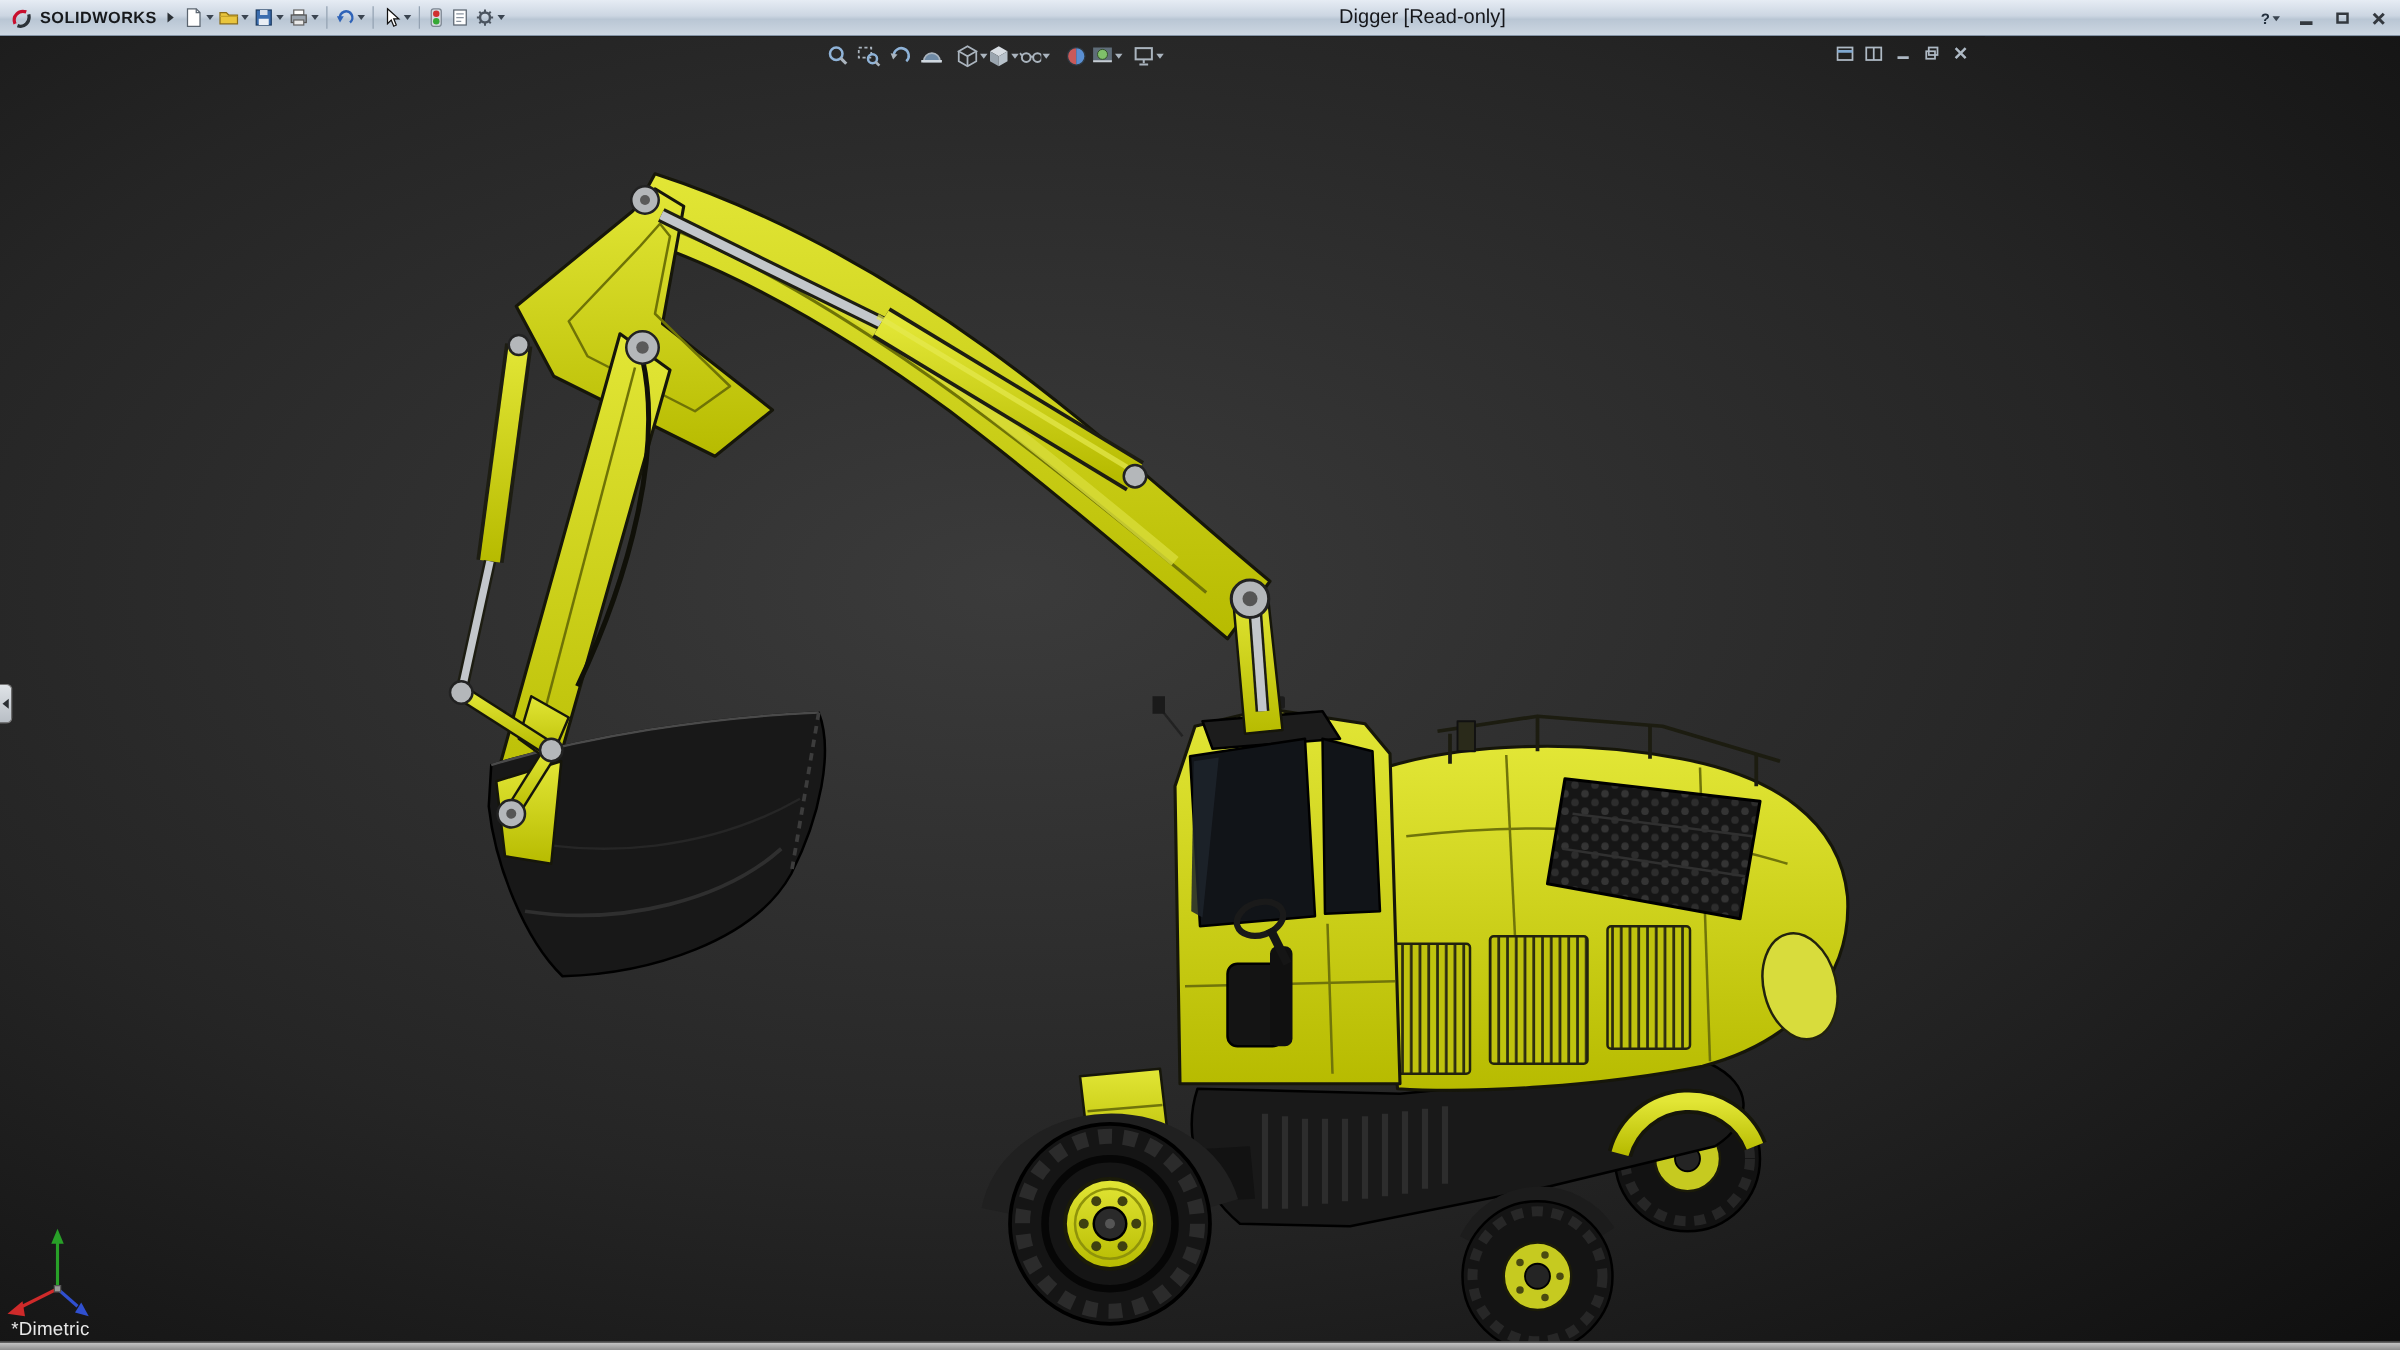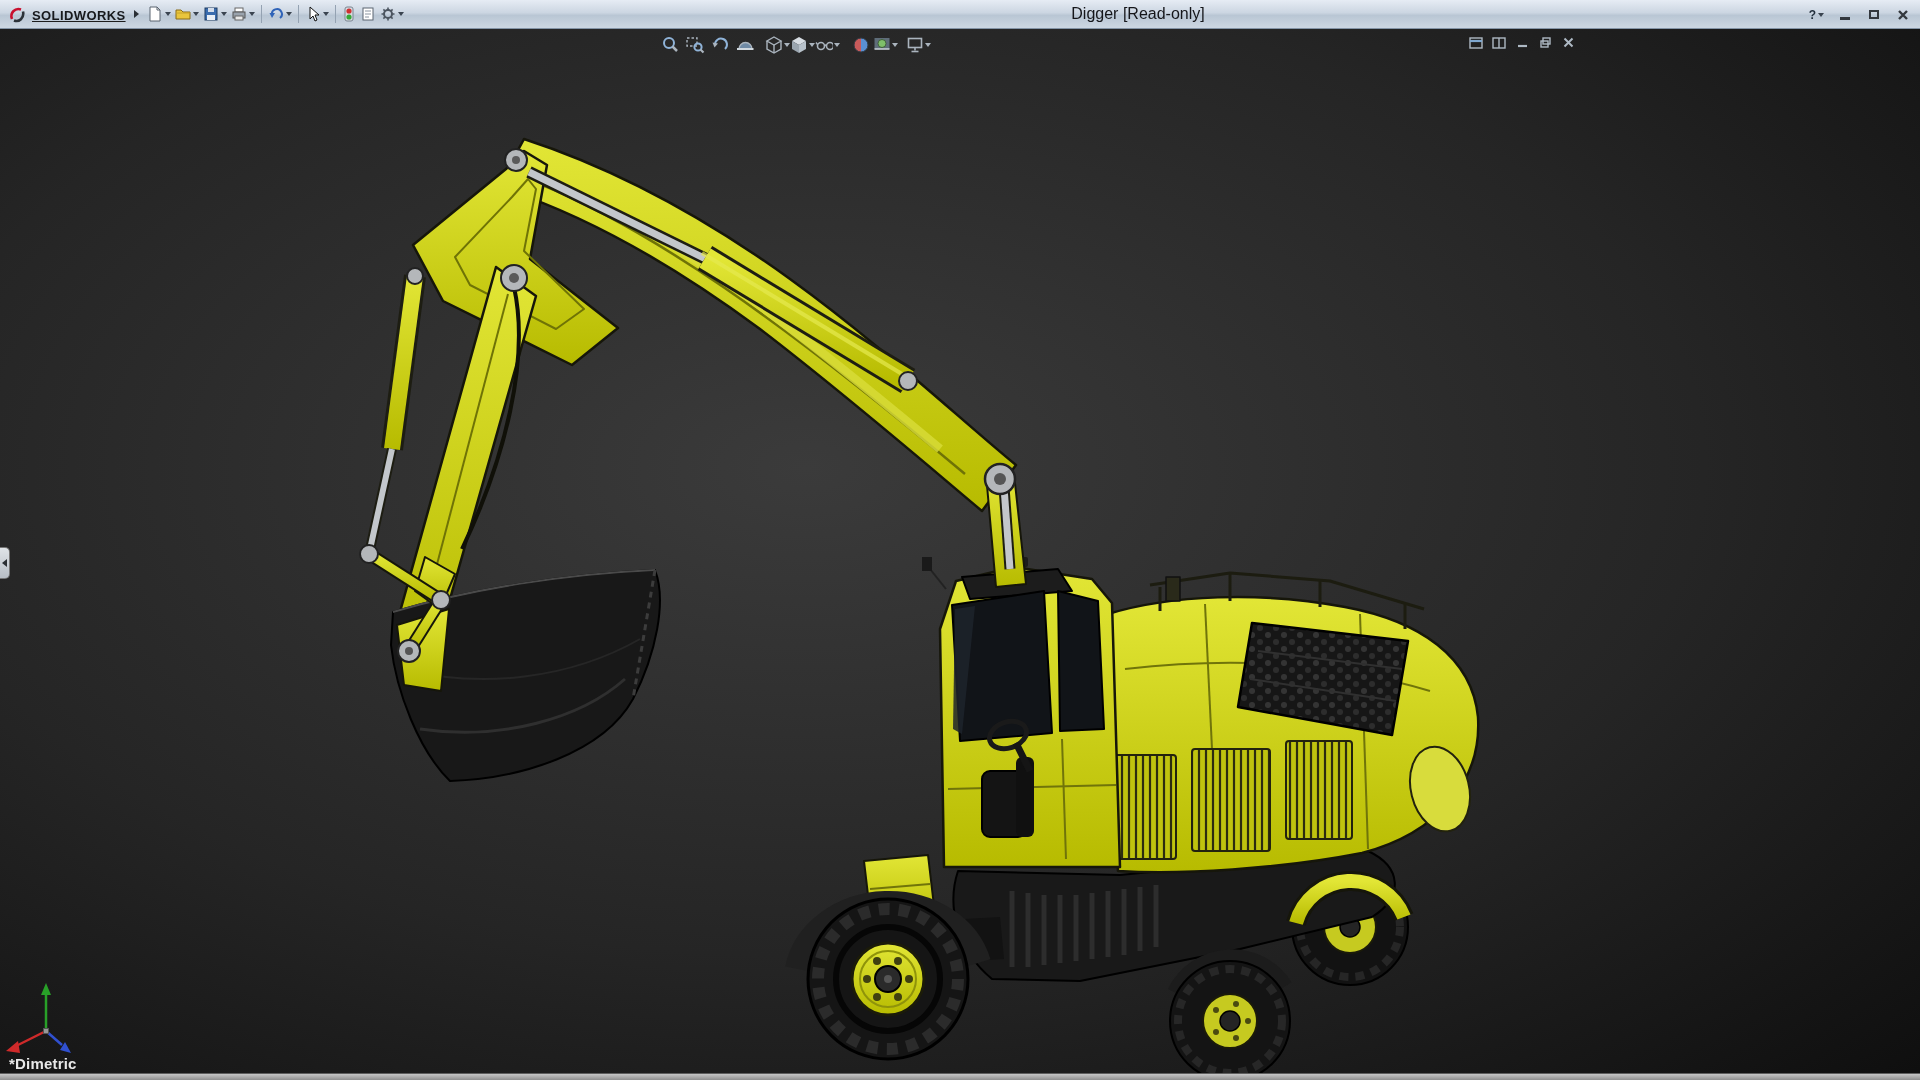--- a/index.html
+++ b/index.html
@@ -6,38 +6,38 @@
   html,body { width:1920px; height:1080px; overflow:hidden; background:#000;
               font-family:"Liberation Sans", sans-serif; }
 
   
   .titlebar{
     position:absolute; top:0; left:0; width:1920px; height:29px;
     background:linear-gradient(#e6ecf4 0%, #ccd6e2 45%, #b9c6d4 55%, #cdd7e2 100%);
     border-bottom:1px solid #8494a6;
     display:flex; align-items:center; font-size:12px; color:#1d1d1d;
   }
-  .brand{ display:flex; align-items:flex-end; gap:4px; padding:0 6px 0 8px;text-decoration:underline; }
+  .brand{ display:flex; align-items:flex-start; gap:4px; padding:0 6px 0 8px; }
   .brand b{ font-size:13px; letter-spacing:.4px; color:#17191c; }
   .menu-expand{ width:0;height:0;border-top:4px solid transparent;border-bottom:4px solid transparent;
     border-left:5px solid #2a2f35; margin:0 6px 0 2px; }
   .tbtn{ display:flex; align-items:center; height:23px; padding:0 2px; gap:2px; border-radius:2px; }
   .tb-caret{ width:0;height:0;border-left:3.5px solid transparent;border-right:3.5px solid transparent;
     border-top:4px solid #3a4450; }
   .tsep{ width:1px; height:18px; background:#94a2b2; margin:0 4px; }
   .tb-title{ position:absolute; left:50%; transform:translateX(calc(-50% + 178px));
     font-size:16px; color:#15161a; white-space:nowrap; }
   .tb-right{ position:absolute; right:4px; top:0; height:29px; display:flex; align-items:center; gap:2px; }
   .help-btn{ display:flex; align-items:center; gap:2px; padding:0 5px; font-weight:bold; color:#23303e; }
   .winbtn{ width:27px; height:19px; display:flex; align-items:center; justify-content:center; }
   .min-glyph{ width:10px; height:3px; background:#33383e; margin-top:8px; }
   .max-glyph{ width:10px; height:9px; border:2px solid #33383e; }
 
   
-  .viewport{ position:absolute; top:29px; left:0; width:1588px; height:1044px; background:#141414;font-weight:bold; }
+  .viewport{ position:absolute; top:29px; left:0; width:1588px; height:1044px; background:#141414; }
   .viewport svg.scene{ position:absolute; inset:0; }
 
   
   .hud{ position:absolute; top:2px; left:50%; transform:translateX(-50%);
     display:flex; align-items:center; height:28px; }
   .hud-btn{ width:25px; height:26px; display:flex; align-items:center; justify-content:center; gap:1px; }
   .hud-gap{ width:8px; }
   .caret{ width:0;height:0;border-left:3.5px solid transparent;border-right:3.5px solid transparent;
     border-top:4px solid #aab4be; }
 

